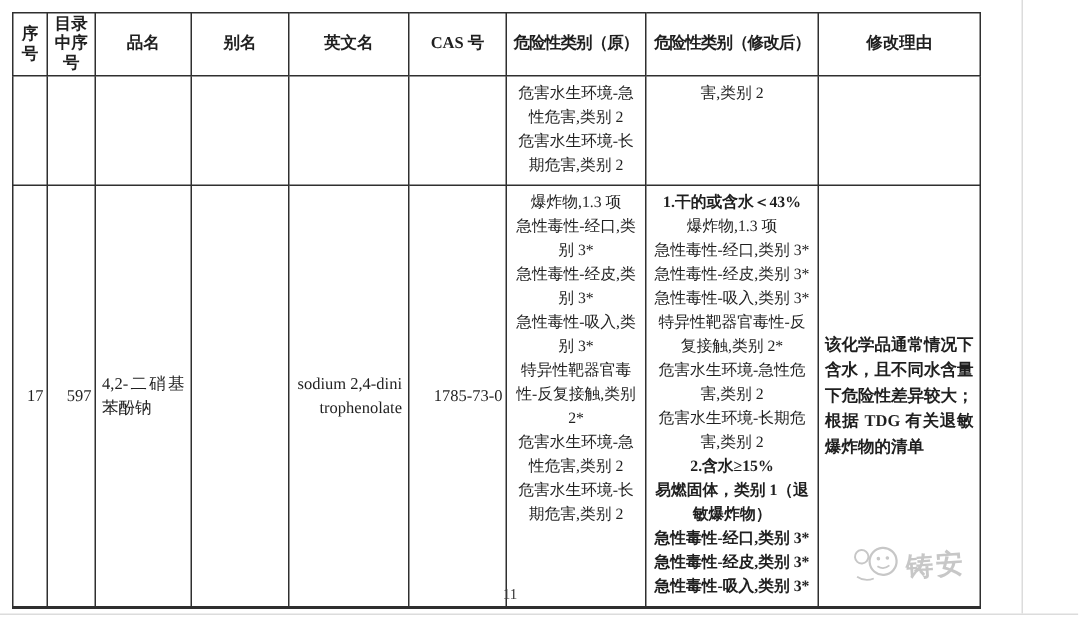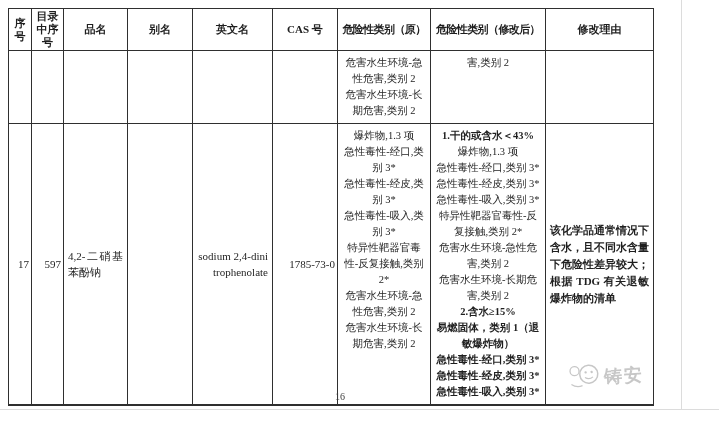--- a/index.html
+++ b/index.html
@@ -110,21 +110,21 @@
             <div class="b">易燃固体，类别 1（退敏爆炸物）</div>
             <div class="b">急性毒性-经口,类别 3*</div>
             <div class="b">急性毒性-经皮,类别 3*</div>
             <div class="b">急性毒性-吸入,类别 3*</div>
           </td>
       <td class="cell-reason">该化学品通常情况下含水，且不同水含量下危险性差异较大；根据 TDG 有关退敏爆炸物的清单</td>
     </tr>
   </tbody>
     </table>
 
-  <div class="page-number">16</div>
+  <div class="page-number">11</div>
 
   <div class="watermark">
     <span>
       <svg width="34" height="26" viewBox="0 0 34 26">
         <circle cx="21" cy="11" r="9" fill="none" stroke="#c7c7c7" stroke-width="1.5"></circle>
         <circle cx="18" cy="9" r="1.2" fill="#c7c7c7"></circle>
         <circle cx="24" cy="9" r="1.2" fill="#c7c7c7"></circle>
         <path d="M17 14 q4 3 8 0" fill="none" stroke="#c7c7c7" stroke-width="1.2"></path>
         <circle cx="7" cy="7" r="4.5" fill="none" stroke="#c7c7c7" stroke-width="1.3"></circle>
         <path d="M3 20 q5 4 11 2" fill="none" stroke="#c7c7c7" stroke-width="1.2"></path>

